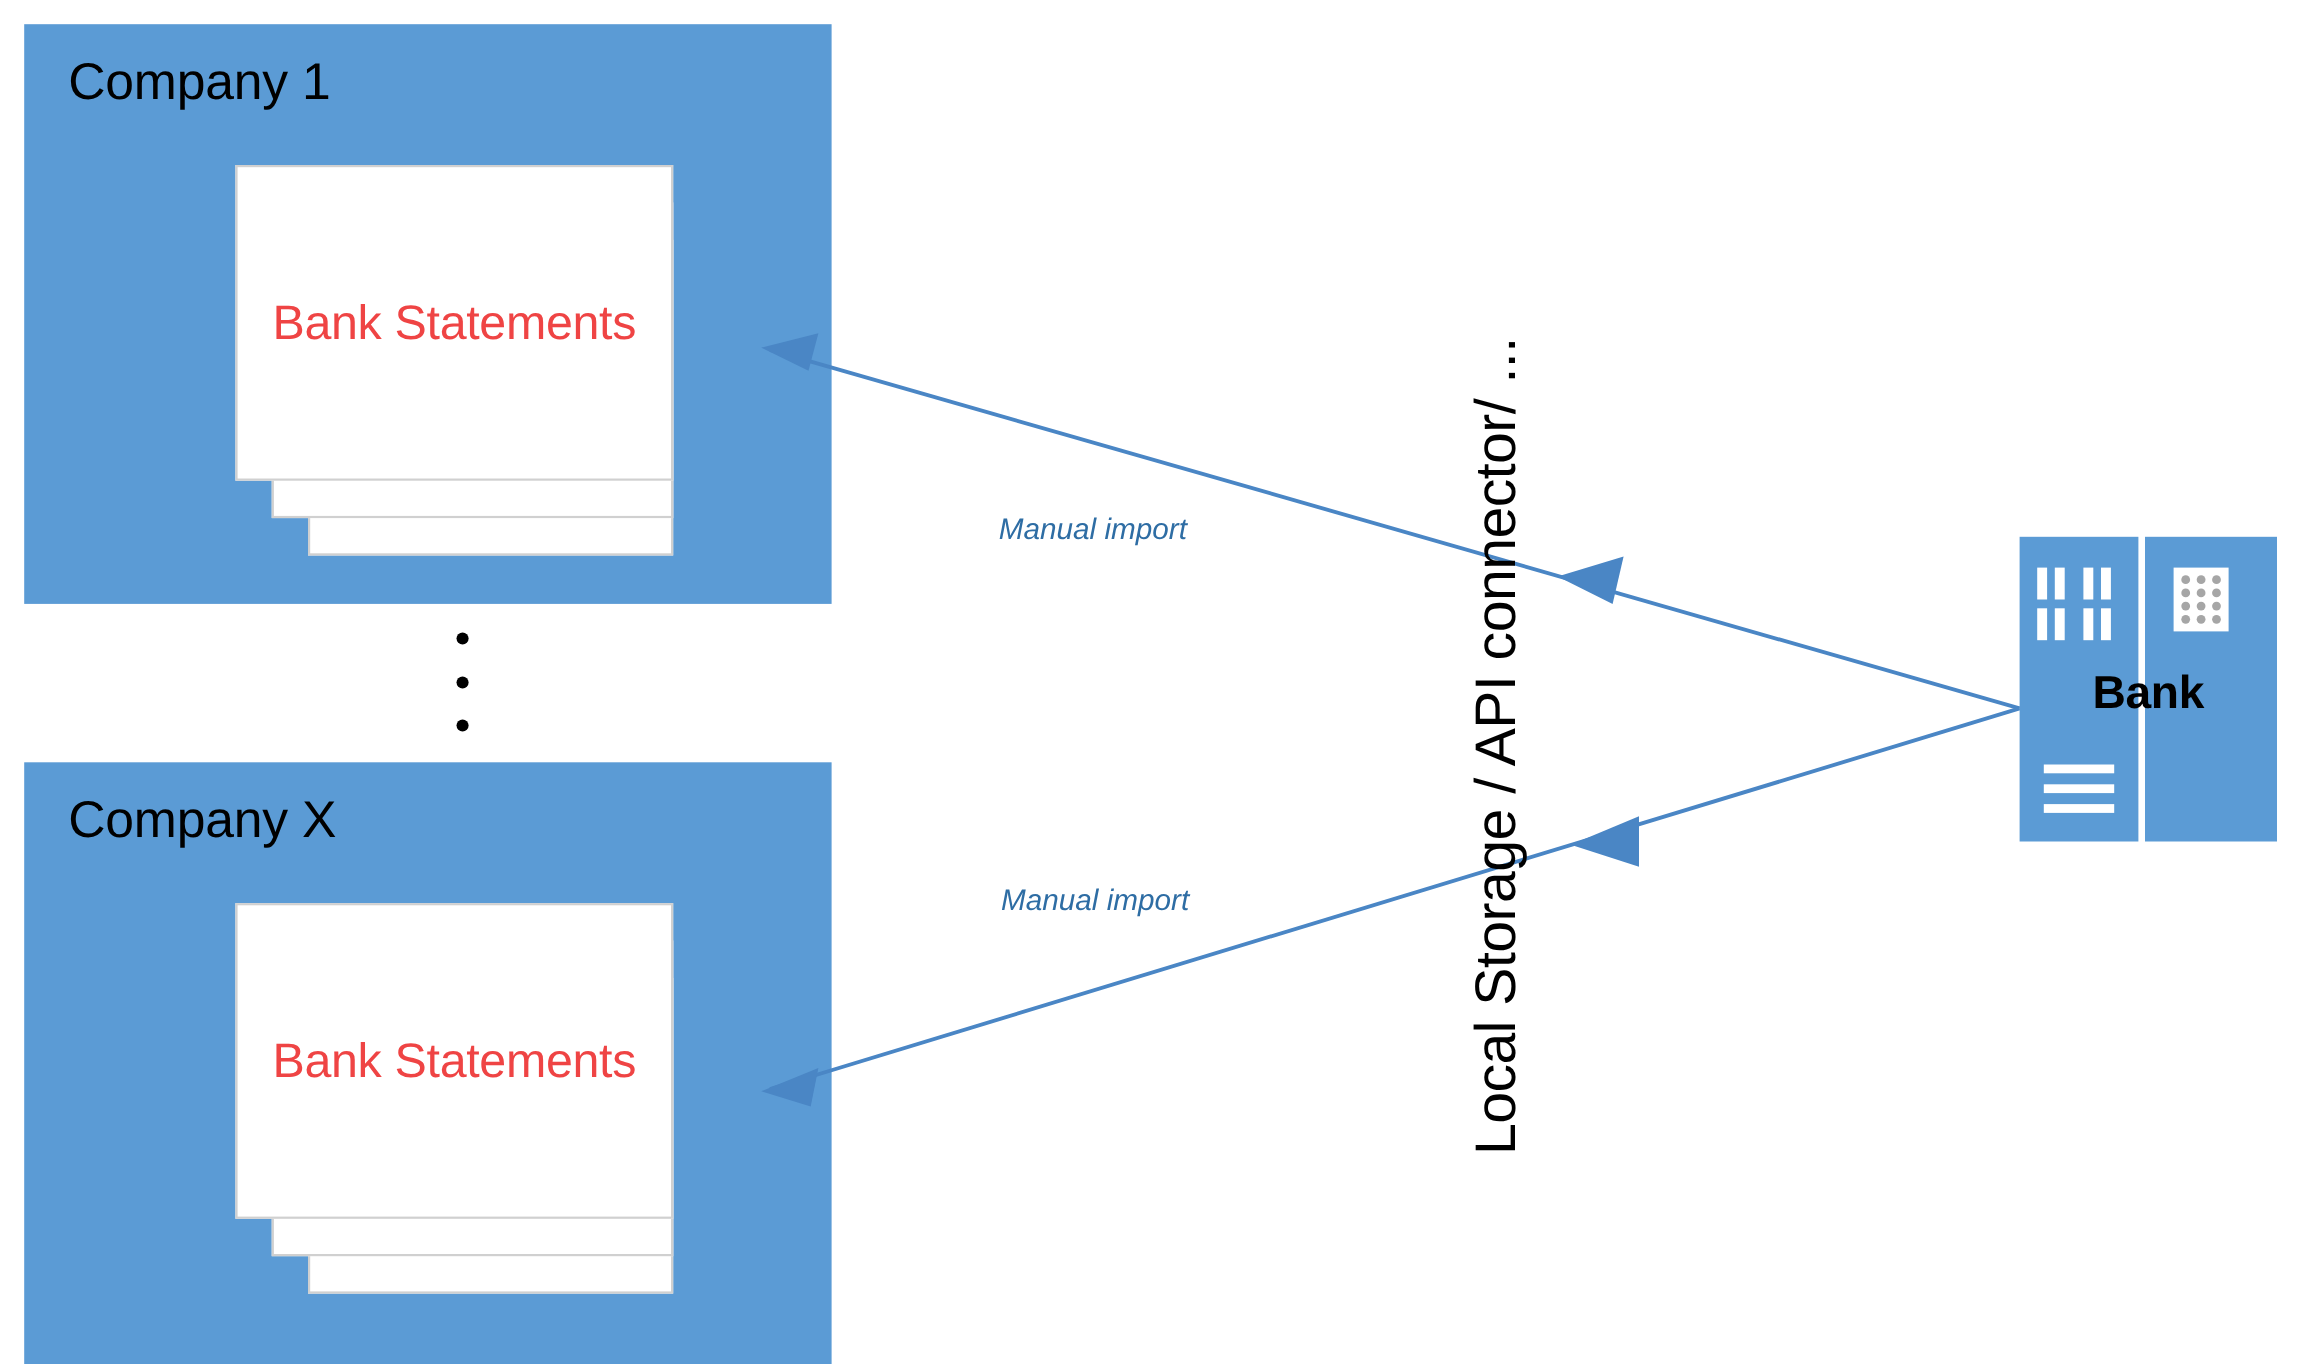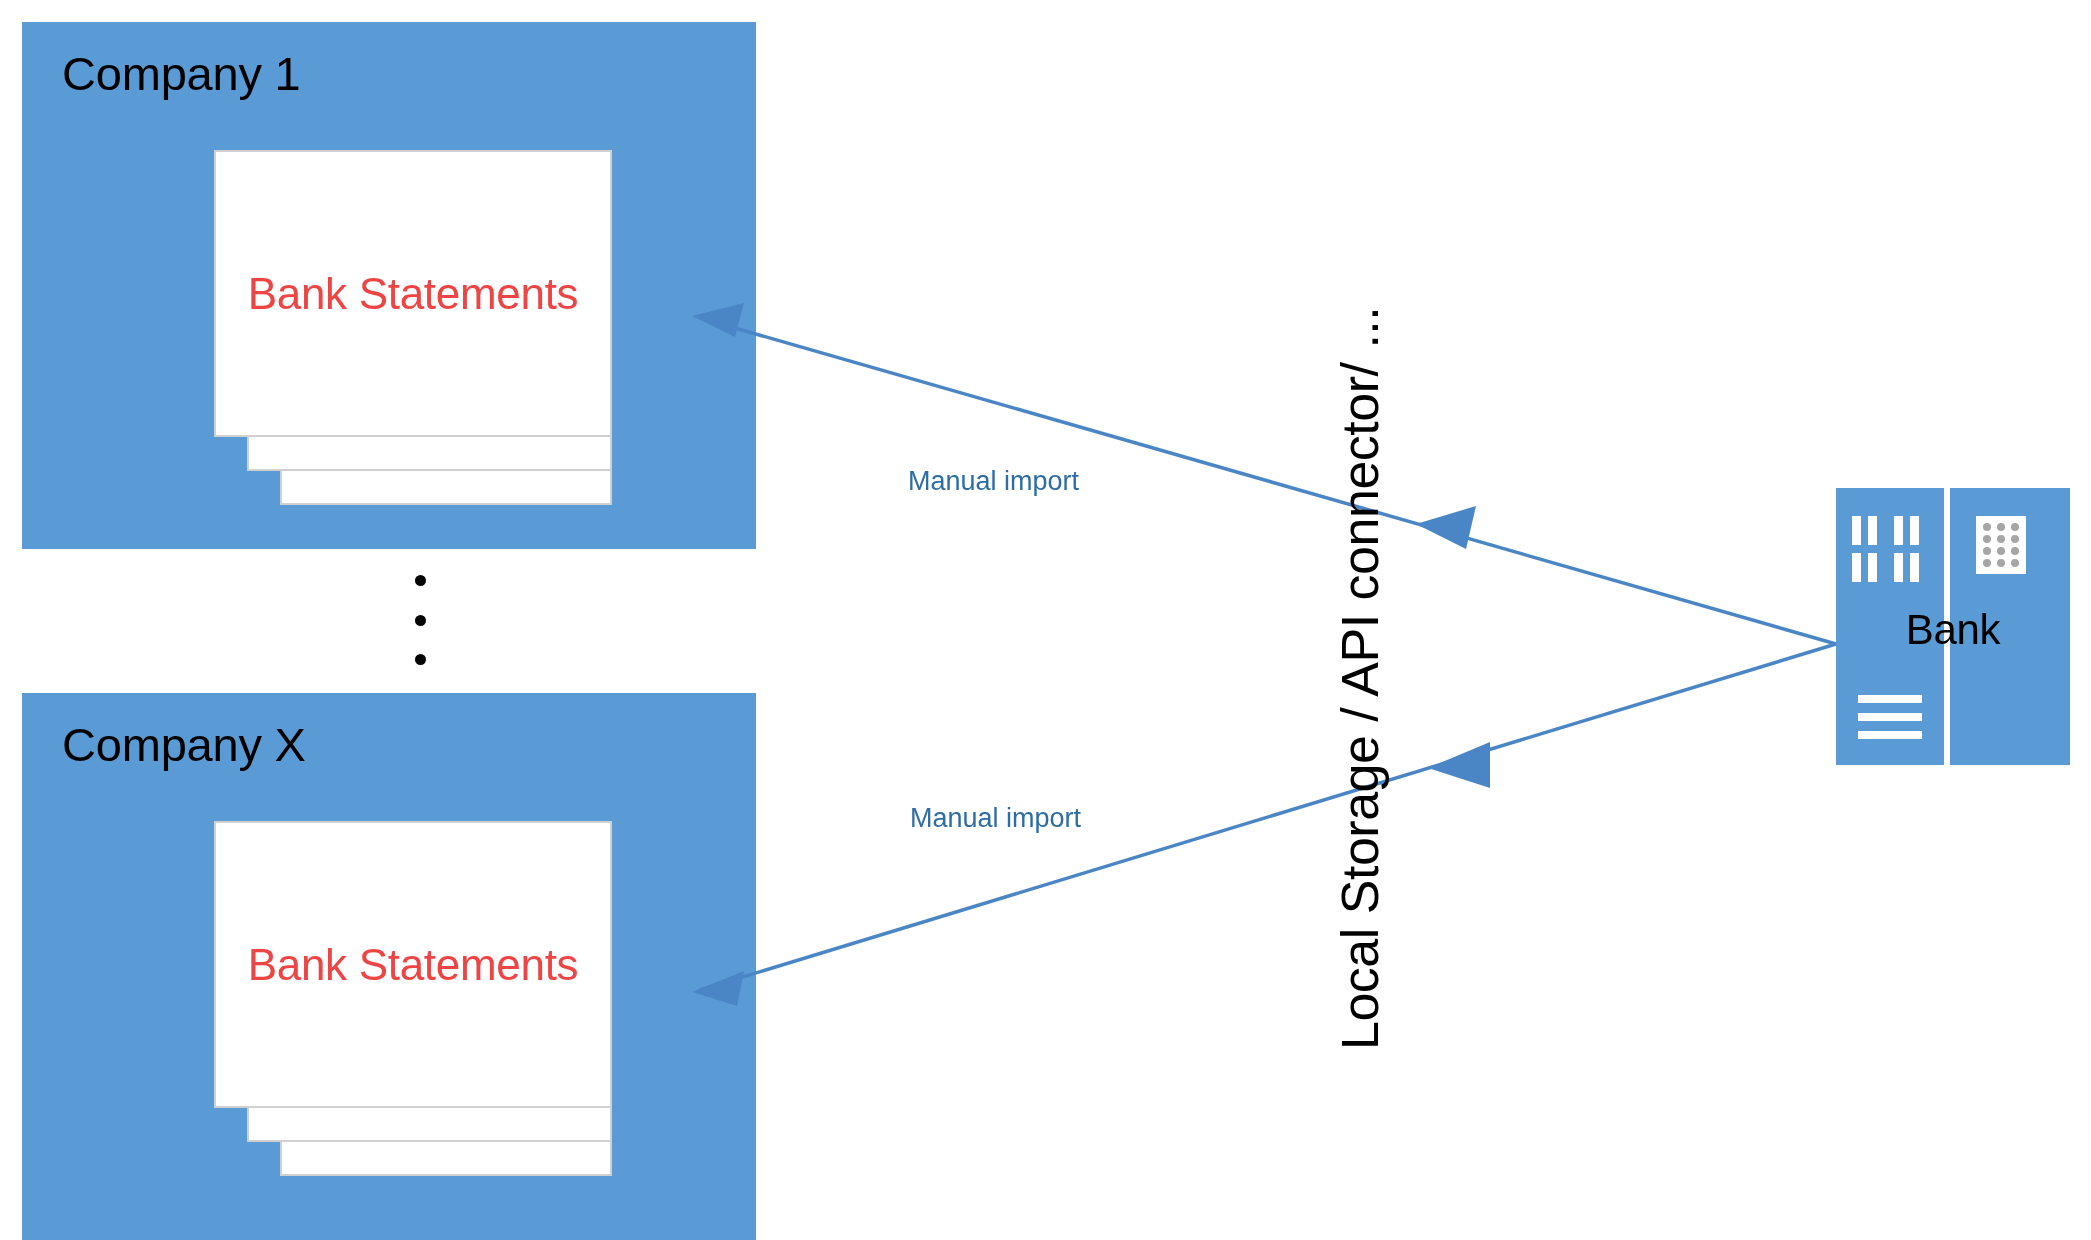--- a/index.html
+++ b/index.html
@@ -114,20 +114,21 @@
     height: 1240px;
     pointer-events: none;
   }
 
   
   .edge-label {
     position: absolute;
     font-size: 27px;
     color: #2E6DA4;
     white-space: nowrap;
+    font-style: italic;
   }
   #manual-import-label-1 { left: 908px; top: 466px; }
   #manual-import-label-2 { left: 910px; top: 803px; }
 
   
   #channel-label {
     position: absolute;
     left: 1325px;
     top: 200px;
     width: 850px;
@@ -235,20 +236,21 @@
   #bank-name {
     position: absolute;
     left: 0;
     top: 118px;
     width: 234px;
     text-align: center;
     font-size: 42px;
     color: #000000;
     z-index: 5;
     letter-spacing: -0.3px;
+    font-weight: bold;
   }
 </style>
 </head>
 <body>
 
 <div id="canvas">
 
   <div class="company-box" id="company-box-1">
     <div class="company-title">Company 1</div>
 

